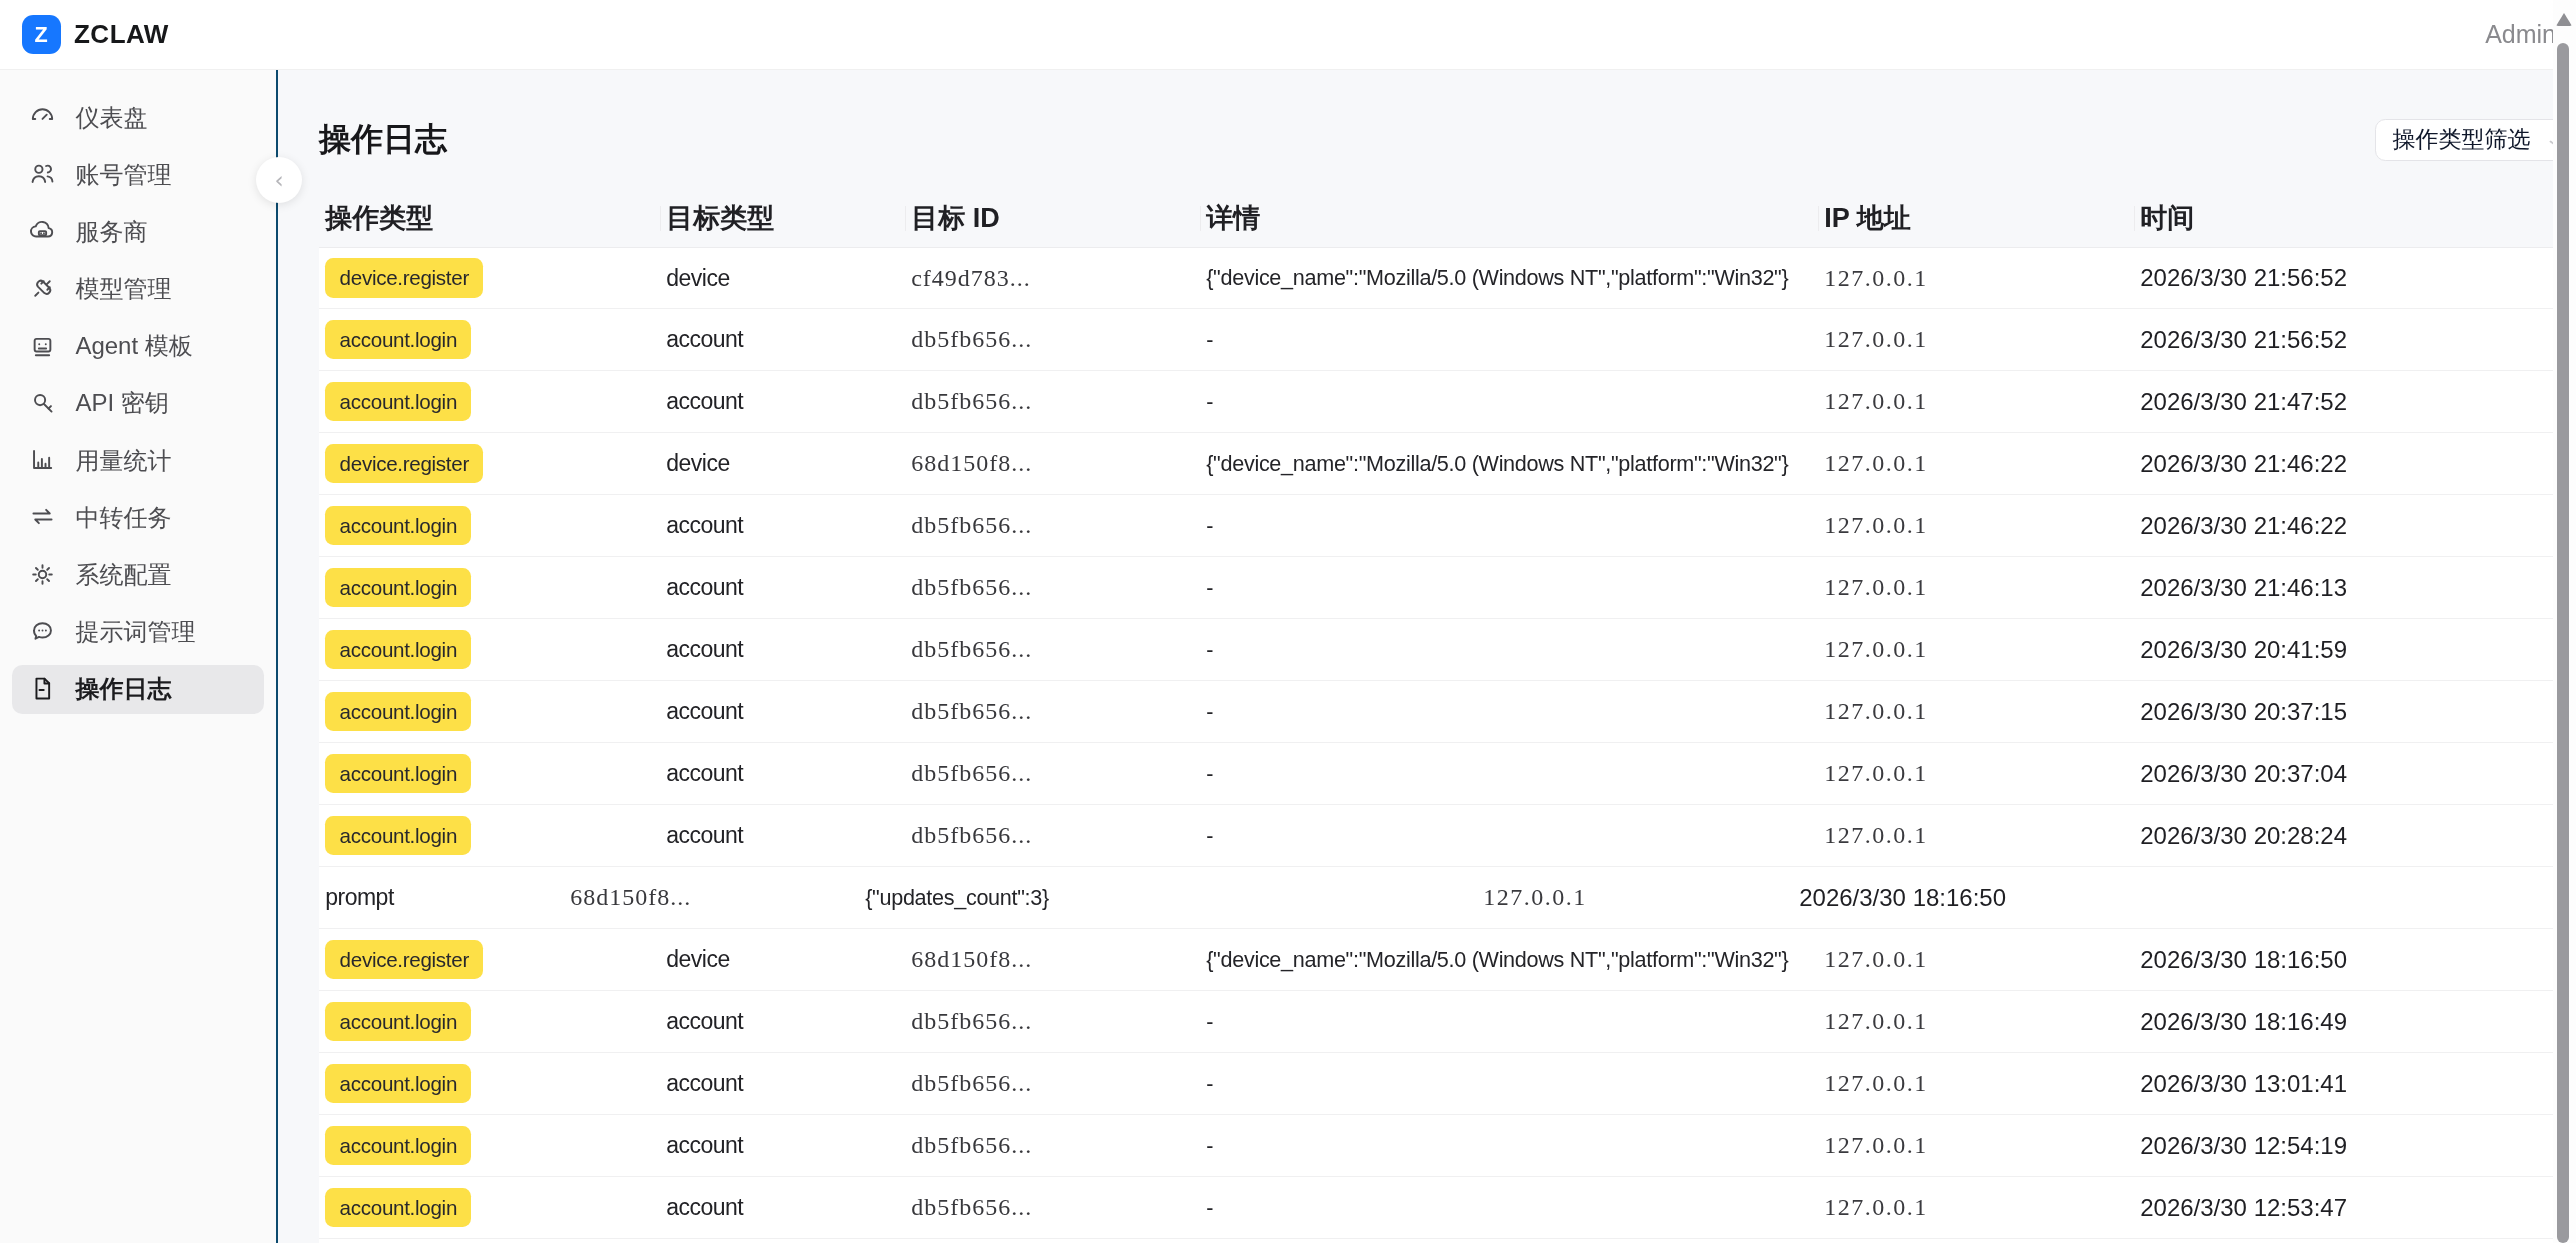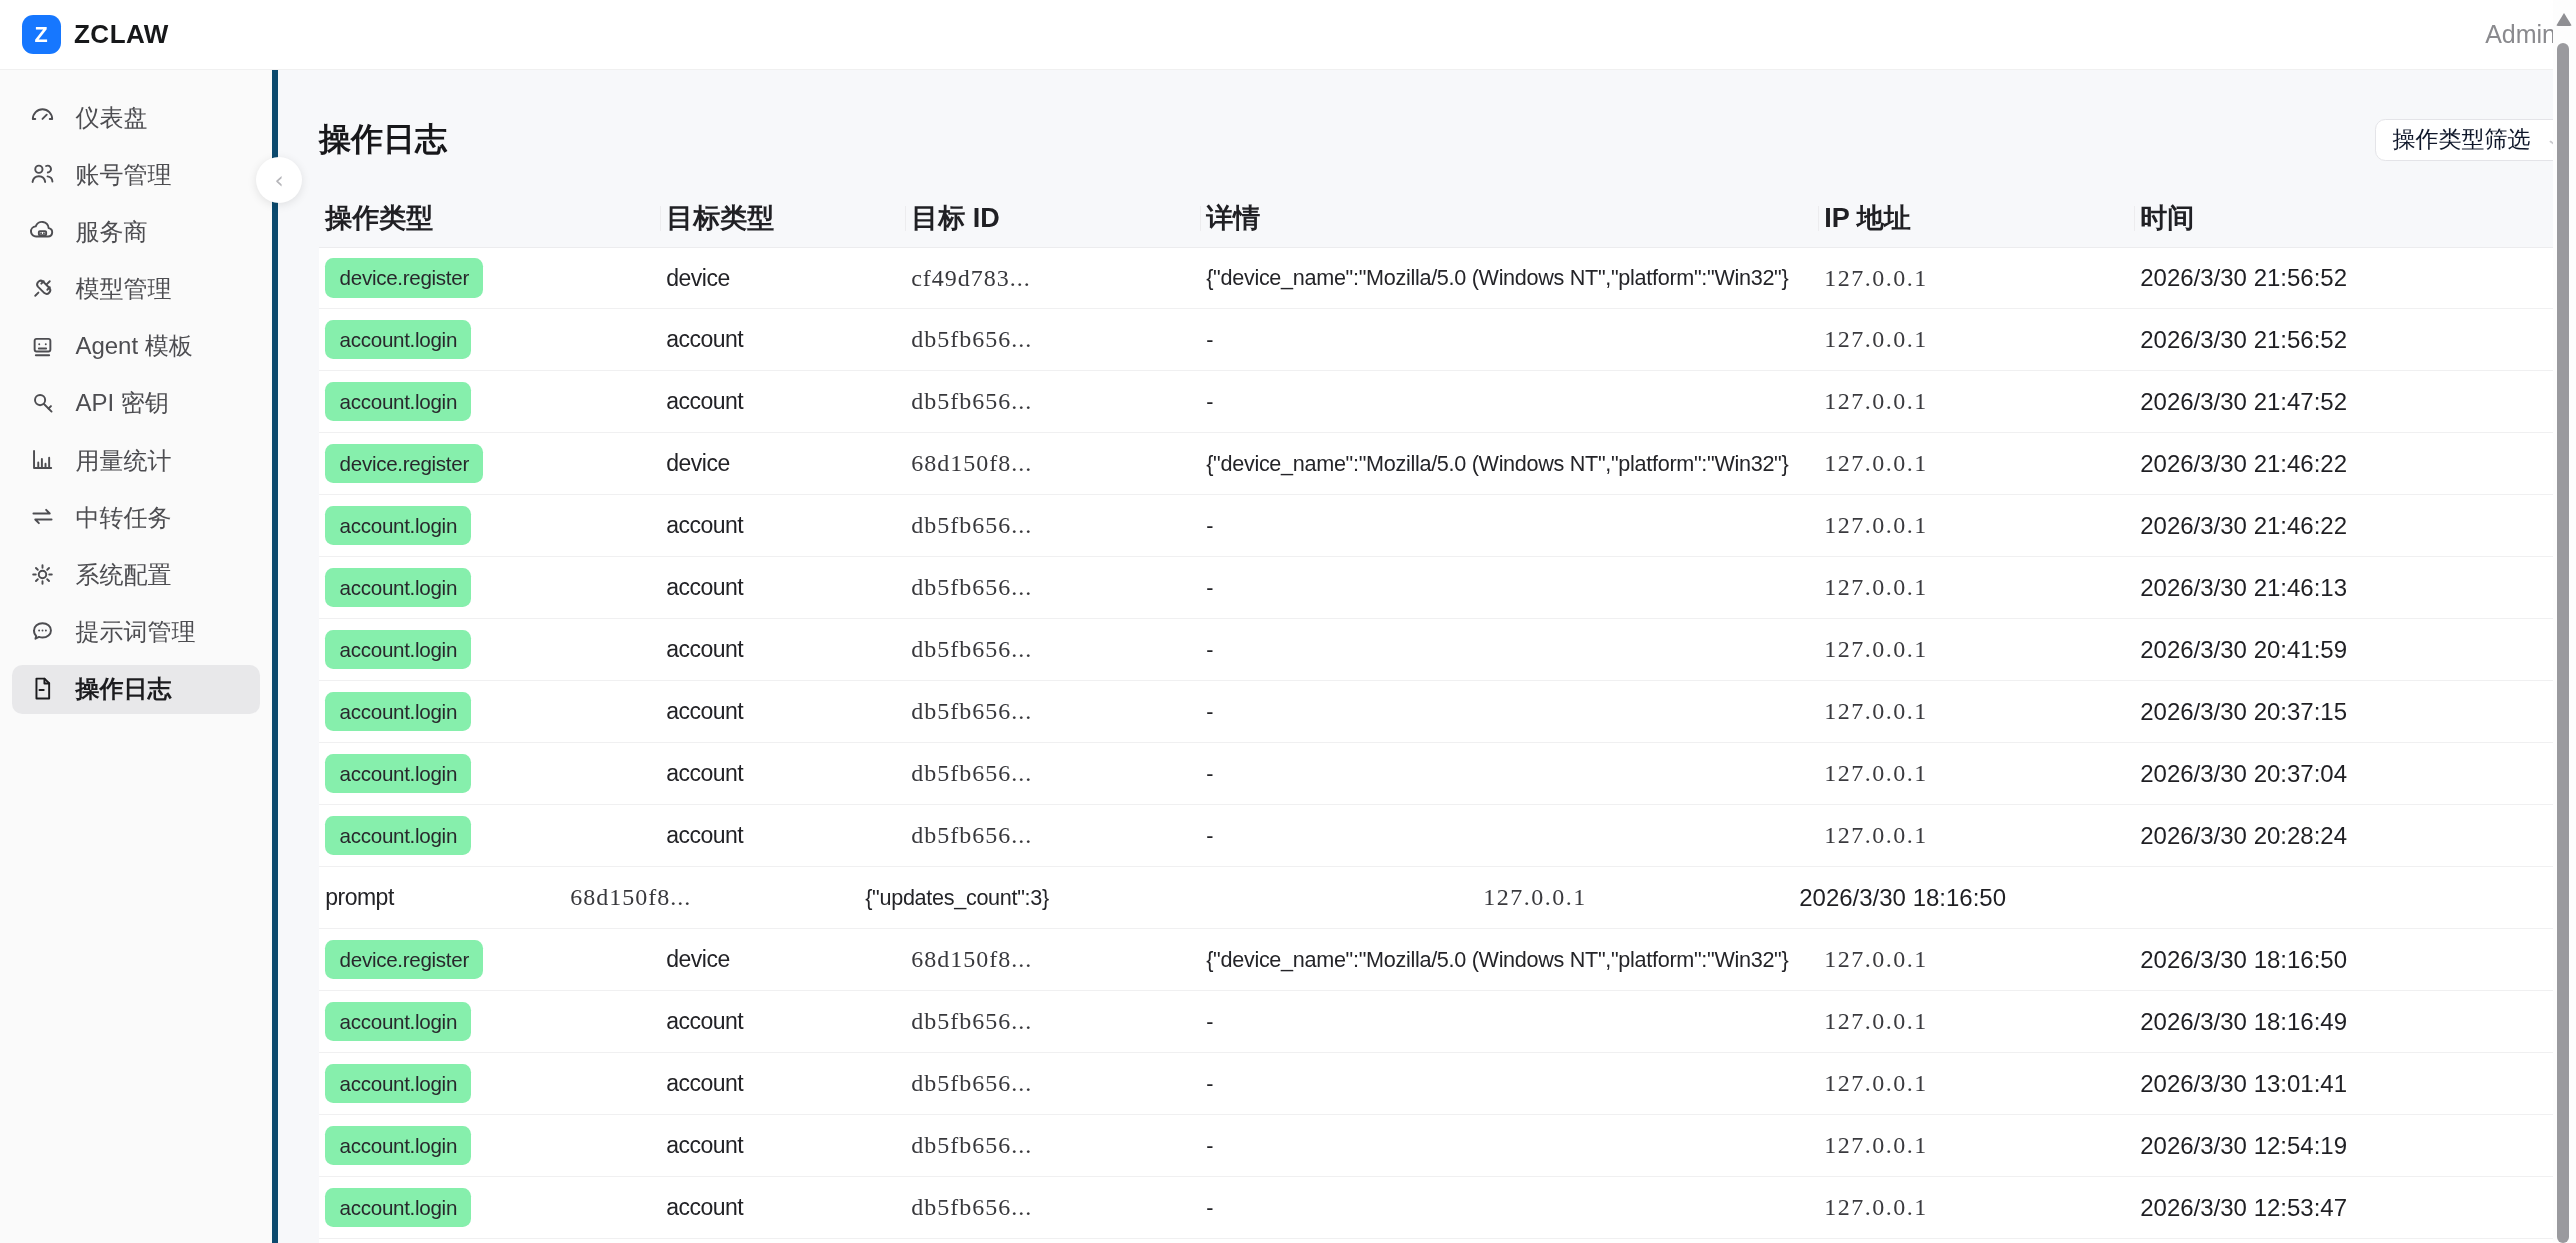--- a/index.html
+++ b/index.html
@@ -12,21 +12,21 @@
   .brand { display:flex; align-items:center; gap:13.4px; }
   .logo-sq { width:39px; height:39px; border-radius:11.3px; background:#1677ff; color:#fff;
              display:flex; align-items:center; justify-content:center; font-size:21.6px; font-weight:700; }
   .brand-name { font-size:26px; font-weight:700; color:#17181a; letter-spacing:0.5px; }
   .topbar-user { font-size:25px; color:#8a8a8e;margin-left:34px; }
 
   
   .app-body { display:flex; height:1173px; position:relative; }
 
   
-  .sidebar { width:278px; background:#fafafa; border-right:6px solid #0c4a6e; padding:23px 12.4px 0 12.4px;
+  .sidebar { width:278px; background:#fafafa; border-right:2px solid #0c4a6e; padding:23px 12.4px 0 12.4px;
              flex:0 0 278px; }
   .side-item { height:49px; margin-bottom:8.2px; border-radius:10.3px; display:flex; align-items:center;
                gap:18.5px; padding:0 5.2px 0 15.5px; color:#4d4d51; cursor:pointer; }
   .side-item svg { width:29px; height:29px; stroke:#5b5b60; flex:0 0 29px; }
   .side-item .lbl { font-size:24px; white-space:nowrap; }
   .side-item.selected { background:#e8e8ea; color:#1c1c1f; }
   .side-item.selected svg { stroke:#2a2a2e; }
   .side-item.selected .lbl { font-weight:600; }
 
   .collapse-btn { position:absolute; left:256px; top:87px; width:46px; height:46px; border-radius:50%;
@@ -48,21 +48,21 @@
   .logtable { margin-top:28px; }
   .thead { display:flex; height:58px; align-items:center; }
   .th { font-size:27px; font-weight:700; color:#202024; padding-left:6.2px; position:relative; height:100%;
         display:flex; align-items:center; }
   .th + .th::before { content:""; position:absolute; left:0; top:16.5px; bottom:16.5px; width:1px; background:#ececee; }
   .trow { display:flex; height:62px; align-items:center; background:#ffffff; border-bottom:1px solid #f0f0f1; }
   .trow:first-of-type { border-top:1px solid #ececee; }
   .td { padding-left:6.2px; overflow:hidden; white-space:nowrap; }
   .c1 { width:341px; } .c2 { width:245px; } .c3 { width:295px; }
   .c4 { width:618px; } .c5 { width:316px; } .c6 { width:444px; }
-  .badge { display:inline-block; background:#86efac; border-radius:8.2px; padding:7.7px 14.4px;
+  .badge { display:inline-block; background:#fde047; border-radius:8.2px; padding:7.7px 14.4px;
            font-size:20.6px; color:#28282c; letter-spacing:-0.3px; }
   .t-type { font-size:23px; color:#222226; letter-spacing:-0.5px; }
   .t-id   { font-family:"Liberation Serif", serif; font-size:24px; color:#38383c; letter-spacing:1px; }
   .t-det  { font-size:21.6px; color:#242428; letter-spacing:-0.3px; }
   .t-ip   { font-family:"Liberation Serif", serif; font-size:24px; color:#3a3a3e; letter-spacing:1.5px; }
   .t-time { font-size:24px; color:#1f1f23; }
   .table-filler { height:31px; background:#ffffff; }
 
   
   .scrollbar { position:fixed; top:0; right:0; width:23px; height:1243px; background:#fdfdfd; z-index:20; }

